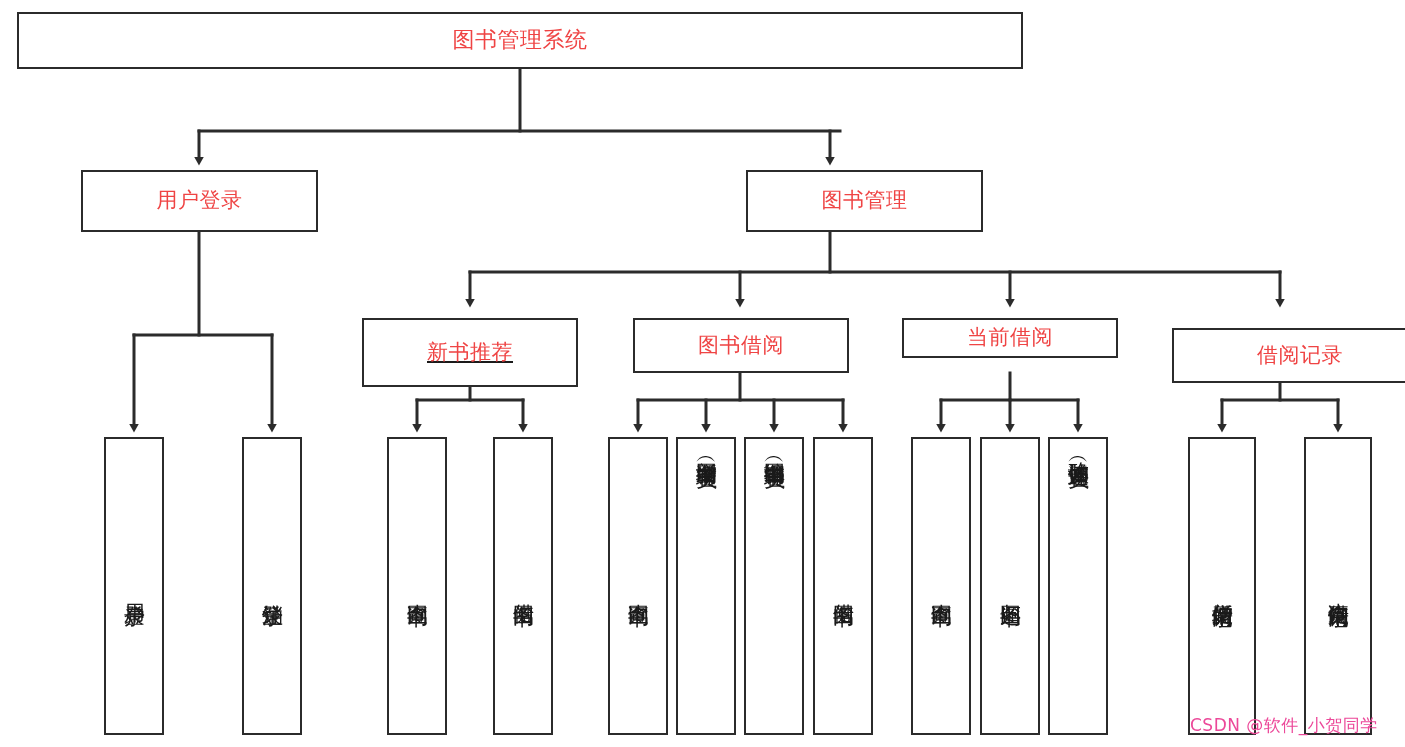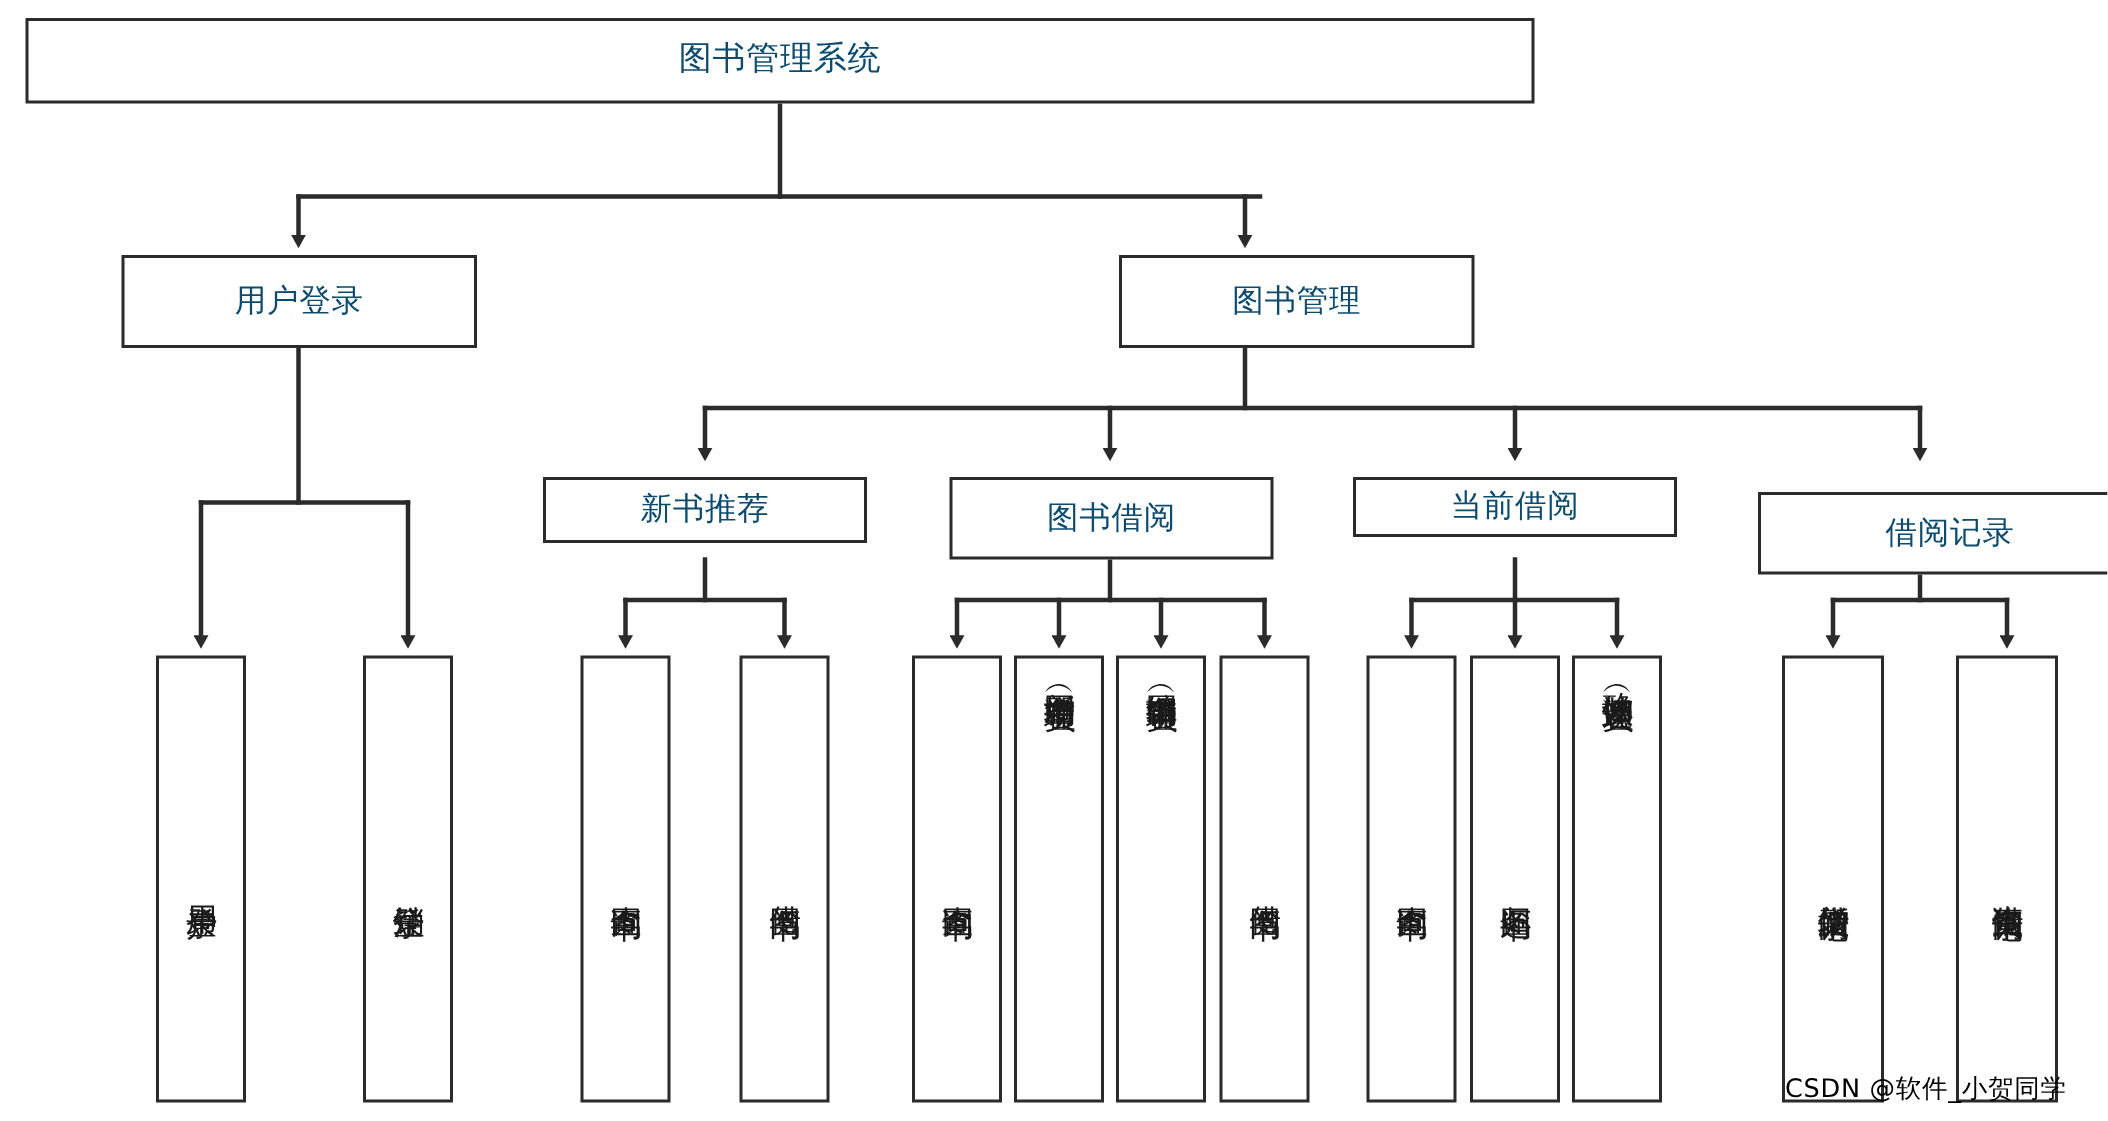--- a/index.html
+++ b/index.html
@@ -38,21 +38,21 @@
     overflow: hidden;
   }
   .node-box.level-root {
     border-width: 2px;
   }
   .node-label-h {
     font-size: 21px;
     line-height: 1.1;
     letter-spacing: 0.5px;
     white-space: nowrap;
-    color: #0c4a6e;
+    color: #ef4444;
   }
   .node-box.root .node-label-h {
     font-size: 22px;
   }
   .node-box.leaf {
     align-items: flex-start;
     justify-content: center;
     padding-top: 6px;
   }
   .node-label-v {
@@ -65,21 +65,21 @@
     white-space: nowrap;
   }
   .node-box.leaf.center-v {
     align-items: center;
   }
   #watermark {
     position: absolute;
     left: 1190px;
     top: 714px;
     font-size: 17px;
-    color: #000000;
+    color: #ec4899;
     white-space: nowrap;
     letter-spacing: 0.5px;
   }
 </style>
 </head>
 <body>
 
 <div id="diagram-canvas">
 
   <svg id="connector-layer" viewBox="0 0 1405 747" width="1405" height="747">
@@ -137,21 +137,21 @@
   </div>
 
   <div class="node-box" style="left:81px; top:170px; width:237px; height:62px;">
     <span class="node-label-h">用户登录</span>
   </div>
 
   <div class="node-box" style="left:712px; top:170px; width:237px; height:62px;margin-left:34px;">
     <span class="node-label-h">图书管理</span>
   </div>
 
-  <div class="node-box" style="left:362px; top:318px; width:216px; height:44px;">
+  <div class="node-box" style="left:362px; top:318px; width:216px; height:69px;text-decoration:underline;">
     <span class="node-label-h">新书推荐</span>
   </div>
 
   <div class="node-box" style="left:633px; top:318px; width:216px; height:55px;">
     <span class="node-label-h">图书借阅</span>
   </div>
 
   <div class="node-box" style="left:902px; top:318px; width:216px; height:40px;">
     <span class="node-label-h">当前借阅</span>
   </div>

